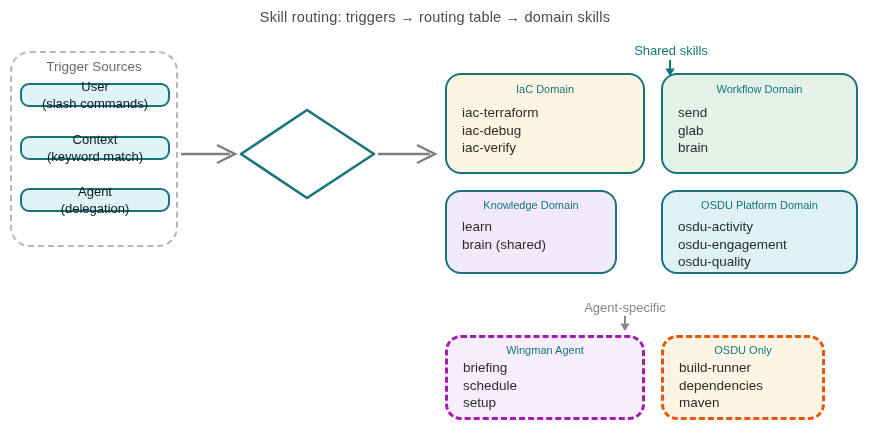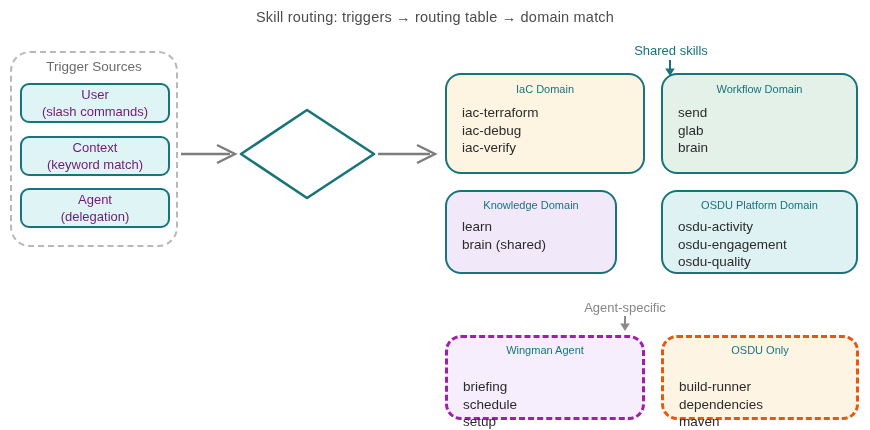--- a/index.html
+++ b/index.html
@@ -16,24 +16,24 @@
   
   .trigger-group{
     position:absolute;left:10px;top:51px;width:168px;height:196px;
     border:2px dashed #b8b8b8;border-radius:20px;box-sizing:border-box;
   }
   .trigger-label{
     position:absolute;top:6px;left:0;width:100%;text-align:center;
     font-size:13.5px;color:#6b6b6b;
   }
   .tbox{
-    position:absolute;left:20px;width:150px;height:40px;box-sizing:border-box;
+    position:absolute;left:20px;width:150px;height:24px;box-sizing:border-box;
     background:#dff4f5;border:2px solid #17747b;border-radius:9px;
     display:flex;flex-direction:column;justify-content:center;align-items:center;
-    font-size:13px;line-height:1.32;color:#701a75;text-align:center;
+    font-size:13px;line-height:1.32;color:#0f172a;text-align:center;
   }
   .tbox.user{top:83px;} .tbox.context{top:136px;} .tbox.agent{top:188px;}
 
   
   .diamond-label{
     position:absolute;left:247px;top:131px;width:120px;text-align:center;
     font-size:13.5px;line-height:1.45;color:#17747b;
   }
 
   
@@ -48,36 +48,36 @@
 
   .domain.iac{left:445px;top:73px;width:200px;height:101px;background:#fdf5e2;}
   .domain.workflow{left:661px;top:73px;width:197px;height:101px;background:#e3f1e9;}
   .domain.knowledge{left:445px;top:190px;width:172px;height:84px;background:#f1e8fa;}
   .domain.osdu-platform{left:661px;top:190px;width:197px;height:84px;background:#def2f3;}
   .domain.knowledge .dtitle,.domain.osdu-platform .dtitle{margin-top:7px;}
   .domain.knowledge .skills,.domain.osdu-platform .skills{margin-top:7px;}
 
   .domain.wingman{left:445px;top:335px;width:200px;height:85px;background:#f6eefc;
     border:3px dashed #a21caf;}
-  .domain.osdu-only{left:661px;top:335px;width:198px;height:85px;background:#fdf4e4;
+  .domain.osdu-only{left:661px;top:335px;width:164px;height:85px;background:#fdf4e4;
     border:3px dashed #e8570e;}
   .domain.wingman .dtitle,.domain.osdu-only .dtitle{margin-top:6px;}
-  .domain.wingman .skills,.domain.osdu-only .skills{margin-top:22px;}
+  .domain.wingman .skills,.domain.osdu-only .skills{margin-top:3px;}
 
   
   .anno{position:absolute;width:140px;text-align:center;font-size:13px;}
   .anno.shared{left:601px;top:43px;color:#17747b;}
   .anno.agent{left:555px;top:300px;color:#868686;}
 </style>
 </head>
 <body>
 
 <div class="canvas">
 
-  <div class="title">Skill routing: triggers → routing table → domain match</div>
+  <div class="title">Skill routing: triggers → routing table → domain skills</div>
 
   <svg class="overlay" width="870" height="430" viewBox="0 0 870 430">
 
     <g stroke="#7d7d7d" stroke-width="2.4" fill="none">
       <line x1="181" y1="154" x2="230" y2="154"></line>
       <polyline points="217,145 235,154 217,163"></polyline>
     </g>
 
     <g stroke="#7d7d7d" stroke-width="2.4" fill="none">
       <line x1="378" y1="154" x2="430" y2="154"></line>

